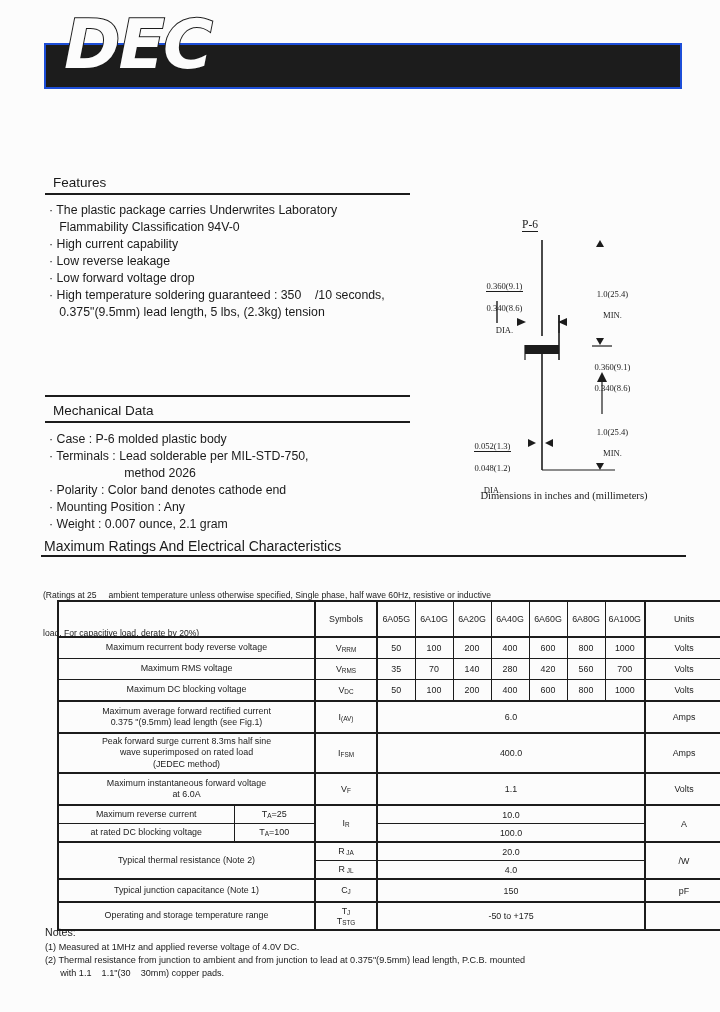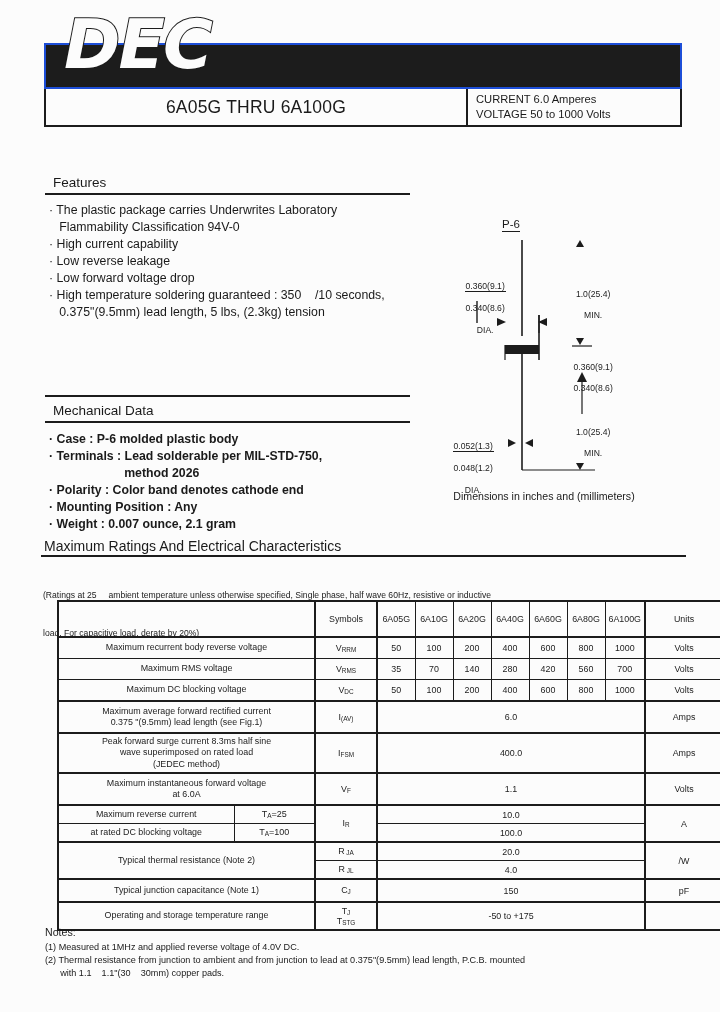--- a/index.html
+++ b/index.html
@@ -53,21 +53,21 @@
   
   .sec{position:absolute;}
   .sec .lbl{font-size:13.5px;padding:0 0 3px 8px;}
   .sec .rule{border-bottom:2px solid #1c1c1c;}
   .sec .topline{border-top:2px solid #1c1c1c;}
 
   .bullets{font-size:12.3px;line-height:1.385;padding-left:4px;}
   .bullets div{white-space:pre;}
 
   
-  .draw{position:absolute;left:420px;top:218px;width:248px;height:292px;}
+  .draw{position:absolute;left:440px;top:218px;width:248px;height:292px;font-family:Liberation Serif, serif;}
   .dtxt{position:absolute;font-size:8.6px;line-height:1.25;text-align:center;color:#1c1c1c;white-space:pre;}
   .dtitle{position:absolute;font-size:11.5px;border-bottom:1.4px solid #1c1c1c;padding-bottom:1px;}
   .dcap{position:absolute;left:0;top:272px;width:248px;text-align:center;font-size:10.6px;}
   .frac{border-bottom:1px solid #1c1c1c;display:inline-block;padding:0 1px;}
 
   
   .tblwrap{position:absolute;left:57px;top:600px;width:637px;}
   table.spec{border-collapse:collapse;width:637px;table-layout:fixed;}
   table.spec td,table.spec th{
     border:1px solid #1c1c1c;font-weight:normal;
@@ -94,46 +94,39 @@
 </head>
 <body>
 
 <div class="page">
 
   <div class="hdr">
     <div class="logobar">
       <div class="logo-mask">DEC</div>
       <div class="logo">DEC</div>
     </div>
-    <div class="titlebar">
-      <div class="part">6A05G THRU 6A100G</div>
-      <div class="elec">
-        <div>CURRENT 6.0 Amperes</div>
-        <div>VOLTAGE  50 to 1000 Volts</div>
-      </div>
-    </div>
   </div>
 
   <div class="sec" style="left:45px;top:175px;width:365px;">
     <div class="lbl rule">Features</div>
     <div class="bullets" style="padding-top:7px;">
       <div>· The plastic package carries Underwrites Laboratory</div>
       <div>   Flammability Classification 94V-0</div>
       <div>· High current capability</div>
       <div>· Low reverse leakage</div>
       <div>· Low forward voltage drop</div>
       <div>· High temperature soldering guaranteed : 350    /10 seconds,</div>
       <div>   0.375"(9.5mm) lead length, 5 lbs, (2.3kg) tension</div>
     </div>
   </div>
 
   <div class="sec" style="left:45px;top:375px;width:365px;margin-top:20px;">
     <div class="topline" style="height:6px;"></div>
     <div class="lbl rule">Mechanical Data</div>
-    <div class="bullets" style="padding-top:8px;font-weight:bold;">
+    <div class="bullets" style="padding-top:8px;">
       <div>· Case : P-6 molded plastic body</div>
       <div>· Terminals : Lead solderable per MIL-STD-750,</div>
       <div>                      method 2026</div>
       <div>· Polarity : Color band denotes cathode end</div>
       <div>· Mounting Position : Any</div>
       <div>· Weight : 0.007 ounce, 2.1 gram</div>
     </div>
   </div>
 
   <div class="draw">

